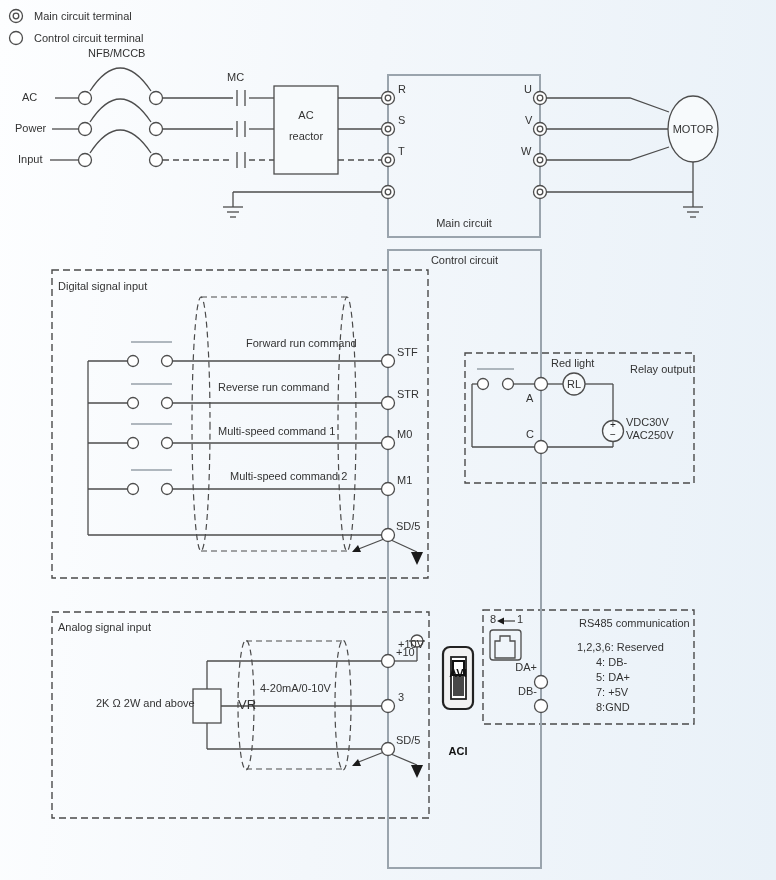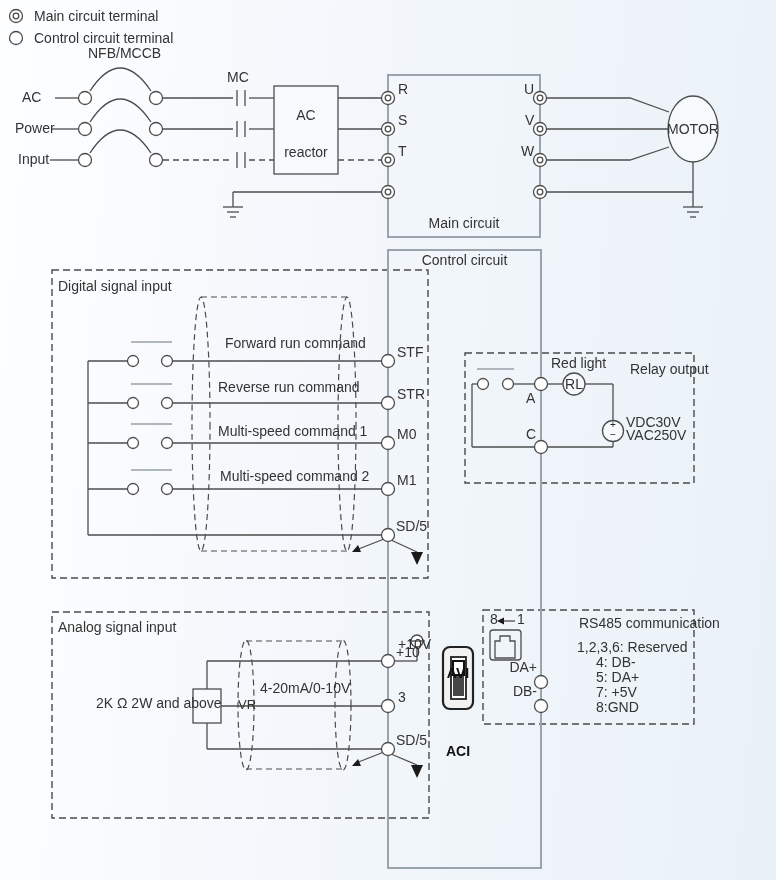--- a/index.html
+++ b/index.html
@@ -2,21 +2,21 @@
 <html><head>
 <meta charset="utf-8">
 <style>
   html,body{margin:0;padding:0;}
   .stage{
     position:relative;width:776px;height:880px;overflow:hidden;
     background:linear-gradient(95deg,#fdfeff 0%,#f3f7fb 45%,#e9f1f8 100%);
     font-family:"Liberation Sans","DejaVu Sans",sans-serif;
   }
   .stage svg{position:absolute;left:0;top:0;}
-  .lbl{position:absolute;font-size:14px;line-height:13px;color:#333;white-space:nowrap;}
+  .lbl{position:absolute;font-size:11px;line-height:13px;color:#333;white-space:nowrap;}
   .ctr{text-align:center;}
   .rt{text-align:right;}
   .bold{font-weight:bold;color:#111;margin-top:35px;}
   .f13{font-size:13px;}
   .f10{font-size:10px;line-height:10px;color:#222;}
   
   .w{stroke:#4d4d4d;stroke-width:1.3;fill:none;}
   .wg{stroke:#97a0a8;stroke-width:1.4;fill:none;}
   .box{stroke:#9aa4ad;stroke-width:2;fill:none;}
   .dashbox{stroke:#4a4a4a;stroke-width:1.4;fill:none;stroke-dasharray:7 4;}
@@ -241,37 +241,37 @@
   </svg>
 
   <span class="lbl" style="left:34px;top:10px;">Main circuit terminal</span>
   <span class="lbl" style="left:34px;top:32px;">Control circuit terminal</span>
   <span class="lbl" style="left:88px;top:47px;">NFB/MCCB</span>
   <span class="lbl" style="left:227px;top:71px;">MC</span>
   <span class="lbl" style="left:22px;top:91px;">AC</span>
   <span class="lbl" style="left:15px;top:122px;">Power</span>
   <span class="lbl" style="left:18px;top:153px;">Input</span>
   <span class="lbl ctr" style="left:274px;top:109px;width:64px;">AC</span>
-  <span class="lbl ctr" style="left:274px;top:130px;width:64px;margin-top:16px;">reactor</span>
+  <span class="lbl ctr" style="left:274px;top:130px;width:64px;">reactor</span>
 
   <span class="lbl" style="left:398px;top:83px;">R</span>
   <span class="lbl" style="left:398px;top:114px;">S</span>
   <span class="lbl" style="left:398px;top:145px;">T</span>
   <span class="lbl" style="left:524px;top:83px;">U</span>
   <span class="lbl" style="left:525px;top:114px;">V</span>
   <span class="lbl" style="left:521px;top:145px;">W</span>
   <span class="lbl ctr" style="left:388px;top:217px;width:152px;">Main circuit</span>
   <span class="lbl ctr" style="left:666px;top:123px;width:54px;">MOTOR</span>
   <span class="lbl ctr" style="left:388px;top:254px;width:153px;">Control circuit</span>
 
   <span class="lbl" style="left:58px;top:280px;">Digital signal input</span>
-  <span class="lbl" style="left:213px;top:337px;padding-left:12px;">Forward run command</span>
+  <span class="lbl" style="left:234px;top:337px;padding-left:12px;">Forward run command</span>
   <span class="lbl" style="left:218px;top:381px;">Reverse run command</span>
   <span class="lbl" style="left:218px;top:425px;">Multi-speed command 1</span>
-  <span class="lbl" style="left:220px;top:470px;">Multi-speed command 2</span>
+  <span class="lbl" style="left:230px;top:470px;">Multi-speed command 2</span>
   <span class="lbl" style="left:397px;top:346px;">STF</span>
   <span class="lbl" style="left:397px;top:388px;">STR</span>
   <span class="lbl" style="left:397px;top:428px;">M0</span>
   <span class="lbl" style="left:397px;top:474px;">M1</span>
   <span class="lbl" style="left:396px;top:520px;">SD/5</span>
 
   <span class="lbl" style="left:551px;top:357px;">Red light</span>
   <span class="lbl" style="left:630px;top:363px;">Relay output</span>
   <span class="lbl ctr" style="left:563px;top:378px;width:22px;">RL</span>
   <span class="lbl" style="left:526px;top:392px;">A</span>

